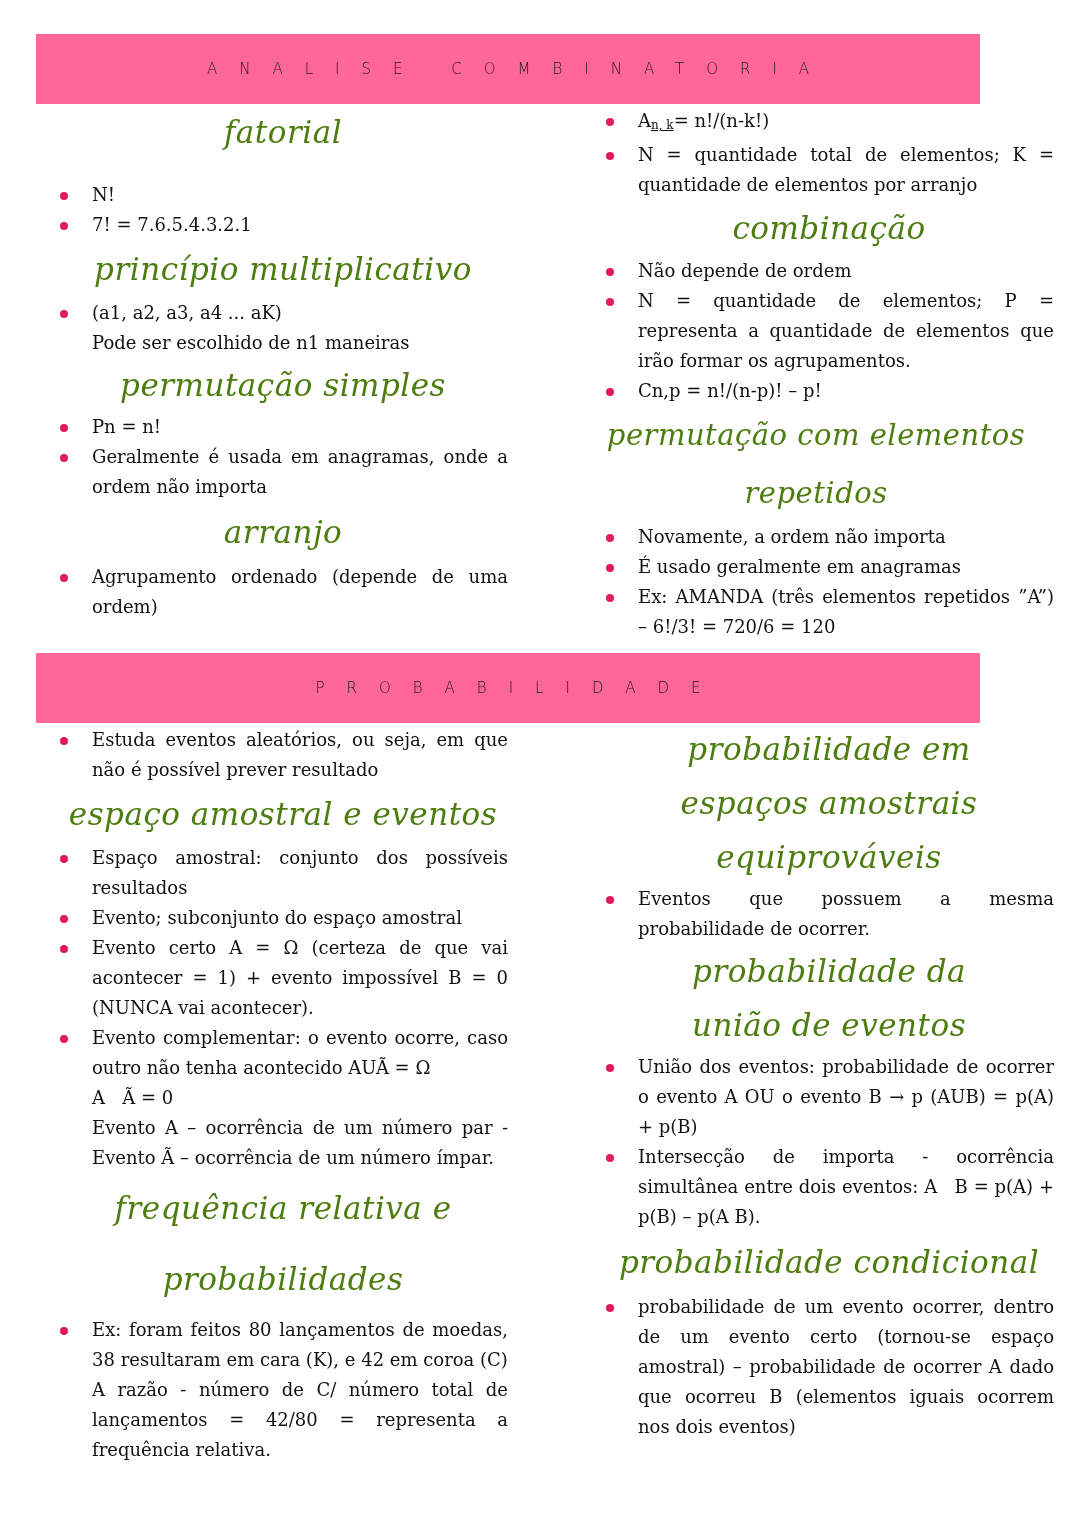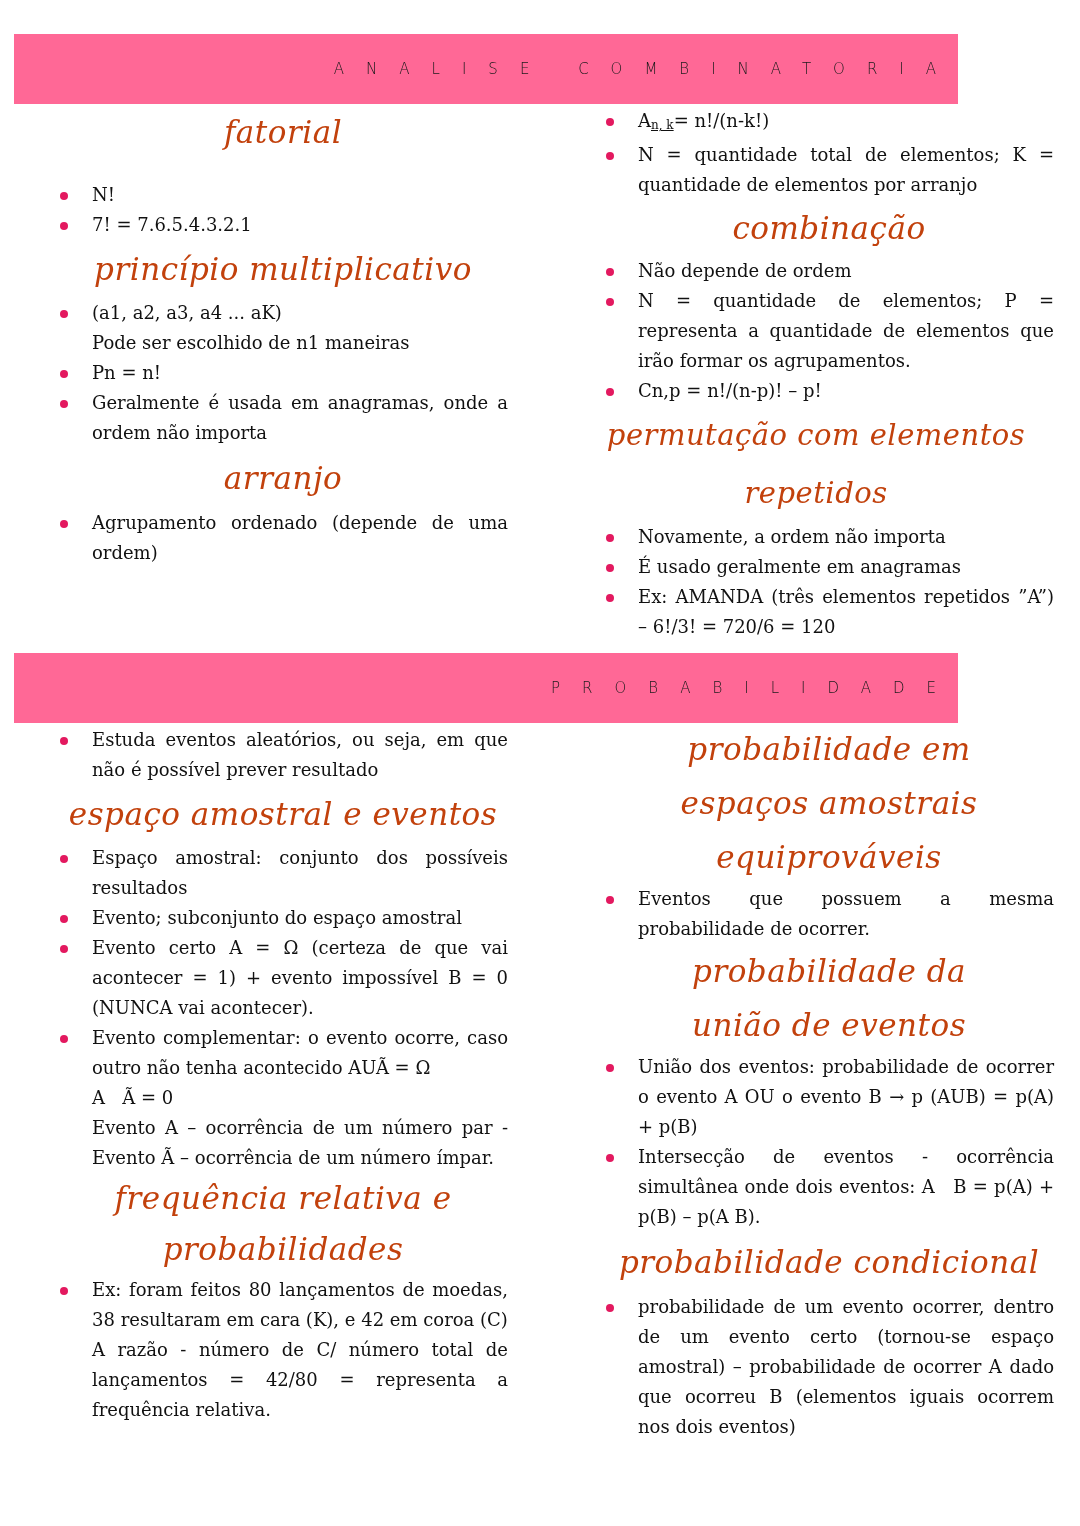--- a/index.html
+++ b/index.html
@@ -1,23 +1,23 @@
 <!DOCTYPE html>
 <html><head>
 <meta charset="utf-8">
 <style>
   html, body { margin: 0; padding: 0; background: #ffffff; }
   body { width: 1080px; height: 1526px; position: relative; overflow: hidden;
          font-family: "DejaVu Serif", "Liberation Serif", serif; color: #111; }
-  .banner { position: absolute; left: 14px; width: 944px; height: 70px; background: #ff6896;
-            display: flex; align-items: center; justify-content: flex-end; }
+  .banner { position: absolute; left: 36px; width: 944px; height: 70px; background: #ff6896;
+            display: flex; align-items: center; justify-content: center; }
   .banner-text { font-family: "DejaVu Sans", sans-serif; font-size: 15px; letter-spacing: 22px;
                  color: #1a1a1a; font-weight: 300; padding-left: 22px; }
   .col { position: absolute; }
-  .heading { font-family: "DejaVu Serif", serif; font-style: italic; color: #c2410c;
+  .heading { font-family: "DejaVu Serif", serif; font-style: italic; color: #4d7c0f;
              text-align: center; font-size: 31px; line-height: 54px; margin: 0; font-weight: 400;
              letter-spacing: 0.5px; }
   ul { list-style: none; margin: 0; padding: 0; }
   li { position: relative; padding-left: 34px; font-size: 18px; line-height: 30px; text-align: justify; }
   li::before { content: ""; position: absolute; left: 2px; top: 12px; width: 8px; height: 8px;
                border-radius: 50%; background: #e3195f; }
   li.cont { }
   li.cont::before { display: none; }
   sub { font-size: 12px; vertical-align: -2px; text-decoration: underline; }
 </style>
@@ -32,20 +32,21 @@
   <h2 class="heading" style="line-height:56px;">fatorial</h2>
   <ul style="margin-top:20px;">
     <li>N!</li>
     <li>7! = 7.6.5.4.3.2.1</li>
   </ul>
   <h2 class="heading" style="line-height:58px;">princípio multiplicativo</h2>
   <ul>
     <li>(a1, a2, a3, a4 ... aK)</li>
     <li class="cont">Pode ser escolhido de n1 maneiras</li>
   </ul>
+  <h2 class="heading">permutação simples</h2>
   <ul>
     <li>Pn = n!</li>
     <li>Geralmente é usada em anagramas, onde a ordem não importa</li>
   </ul>
   <h2 class="heading" style="line-height:60px;">arranjo</h2>
   <ul>
     <li>Agrupamento ordenado (depende de uma ordem)</li>
   </ul>
 </div>
 
@@ -78,34 +79,34 @@
   </ul>
   <h2 class="heading" style="line-height:58px;">espaço amostral e eventos</h2>
   <ul>
     <li>Espaço amostral: conjunto dos possíveis resultados</li>
     <li>Evento; subconjunto do espaço amostral</li>
     <li>Evento certo A = Ω (certeza de que vai acontecer = 1) + evento impossível B = 0 (NUNCA vai acontecer).</li>
     <li>Evento complementar: o evento ocorre, caso outro não tenha acontecido AUÃ = Ω</li>
     <li class="cont" style="white-space:pre;">A   Ã = 0</li>
     <li class="cont">Evento A – ocorrência de um número par - Evento Ã – ocorrência de um número ímpar.</li>
   </ul>
-  <h2 class="heading" style="line-height:51px; padding:0 40px;text-align:center;">frequência relativa e probabilidades</h2>
+  <h2 class="heading" style="line-height:71px; padding:0 40px;text-align:center;">frequência relativa e probabilidades</h2>
   <ul>
     <li>Ex: foram feitos 80 lançamentos de moedas, 38 resultaram em cara (K), e 42 em coroa (C)</li>
     <li class="cont">A razão - número de C/ número total de lançamentos = 42/80 = representa a frequência relativa.</li>
   </ul>
 </div>
 
 <div class="col" style="left:604px; top:722px; width:450px;">
   <h2 class="heading" style="line-height:54px; padding:0 40px;">probabilidade em espaços amostrais equiprováveis</h2>
   <ul>
     <li>Eventos que possuem a mesma probabilidade de ocorrer.</li>
   </ul>
   <h2 class="heading" style="line-height:54px; padding:0 40px;font-style:italic;">probabilidade da união de eventos</h2>
   <ul>
     <li>União dos eventos: probabilidade de ocorrer o evento A OU o evento B → p (AUB) = p(A) + p(B)</li>
-    <li style="white-space:pre-wrap;">Intersecção de eventos - ocorrência simultânea onde dois eventos: A   B = p(A) + p(B) – p(A B).</li>
+    <li style="white-space:pre-wrap;">Intersecção de importa - ocorrência simultânea entre dois eventos: A   B = p(A) + p(B) – p(A B).</li>
   </ul>
   <h2 class="heading" style="line-height:60px;">probabilidade condicional</h2>
   <ul>
     <li>probabilidade de um evento ocorrer, dentro de um evento certo (tornou-se espaço amostral) – probabilidade de ocorrer A dado que ocorreu B (elementos iguais ocorrem nos dois eventos)</li>
   </ul>
 </div>
 
 </body></html>

